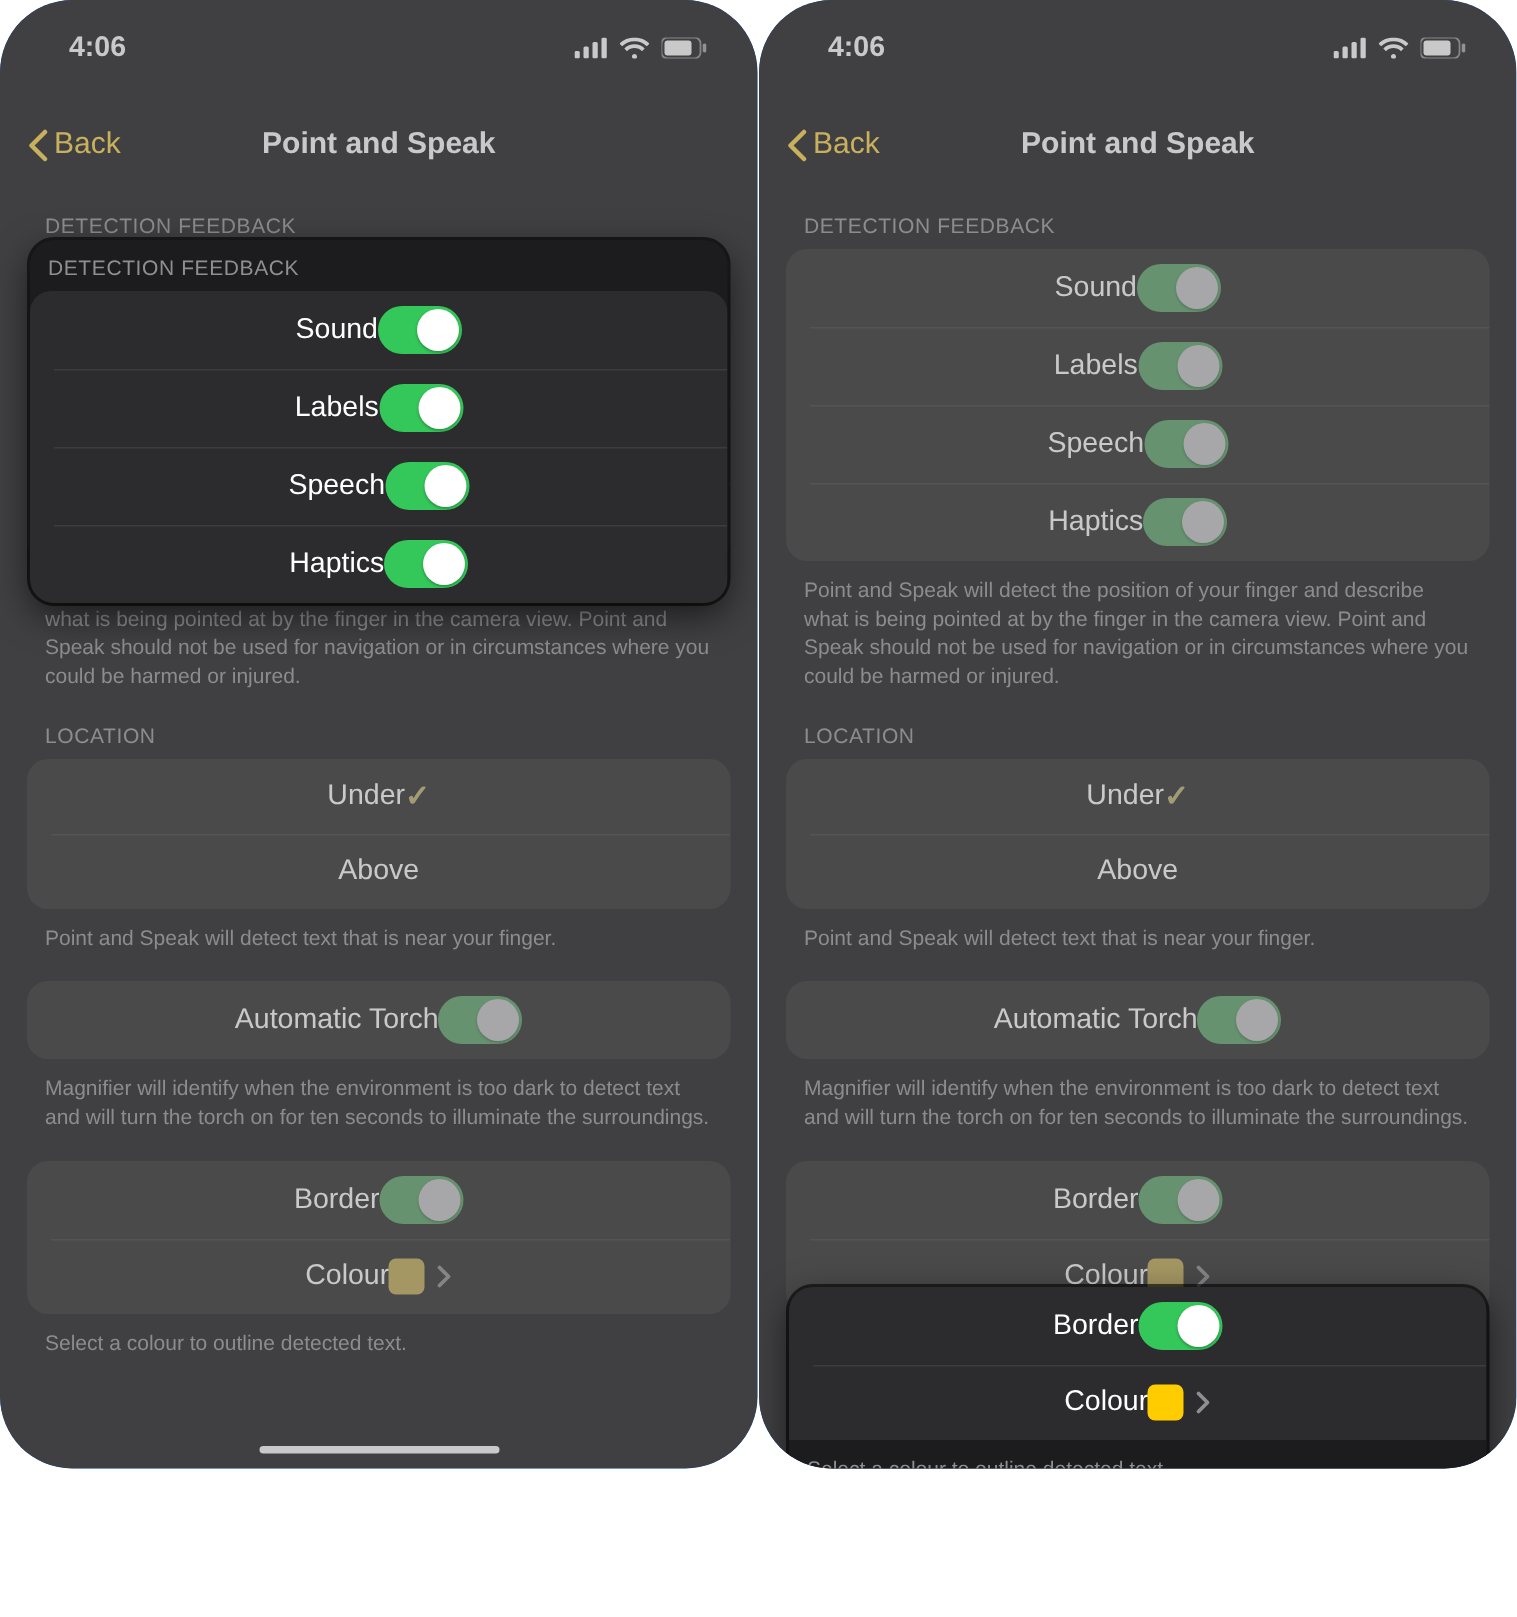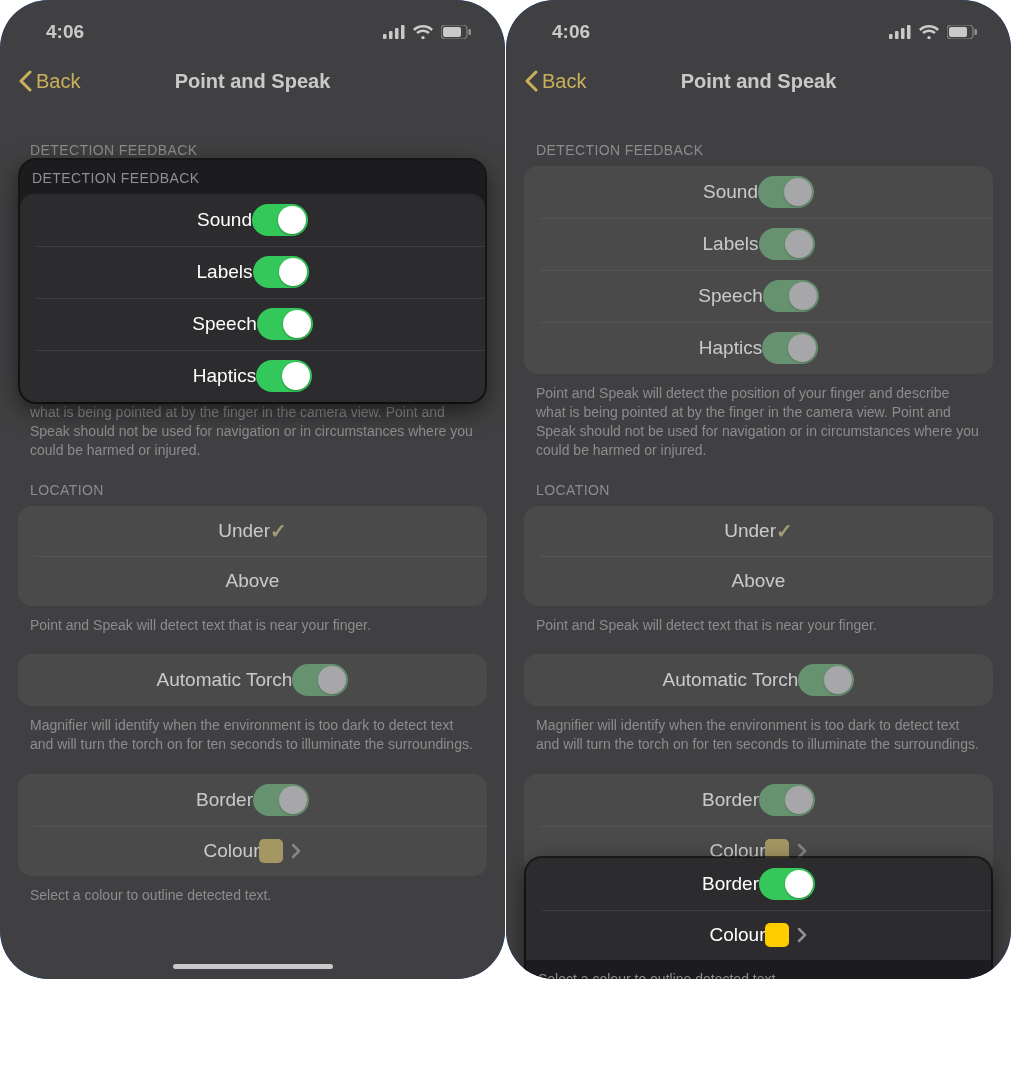--- a/index.html
+++ b/index.html
@@ -37,21 +37,21 @@
     color: #fff;
     font-size: 19px;
     font-weight: 600;
   }
   .status-icons { display: flex; align-items: center; gap: 8px; }
   .status-icons svg { display: block; }
   
   .navheader {
     height: 54px;
     display: flex;
-    align-items: center;
+    align-items: flex-end;
     position: relative;
     padding: 0 18px;
     color: #fff;
   }
   .back {
     display: flex; align-items: center; gap: 4px;
     color: #ffd64a;
     font-size: 20px;
   }
   .back svg { display: block; }

